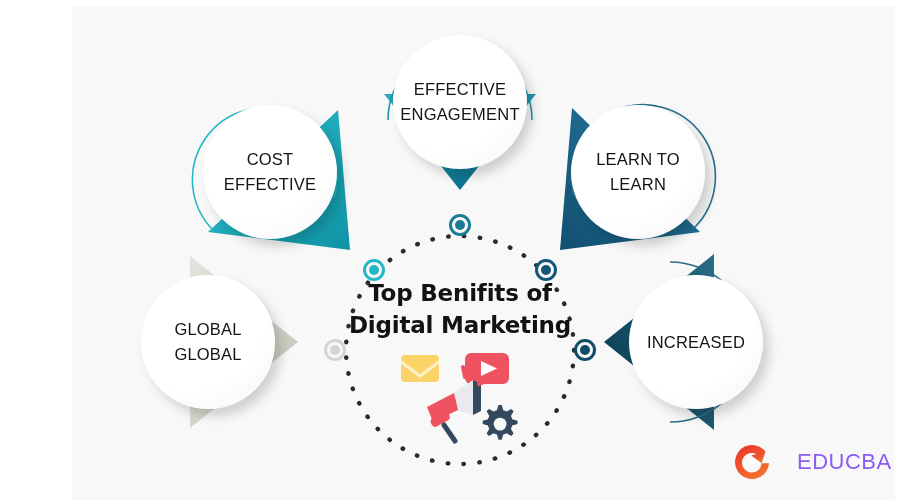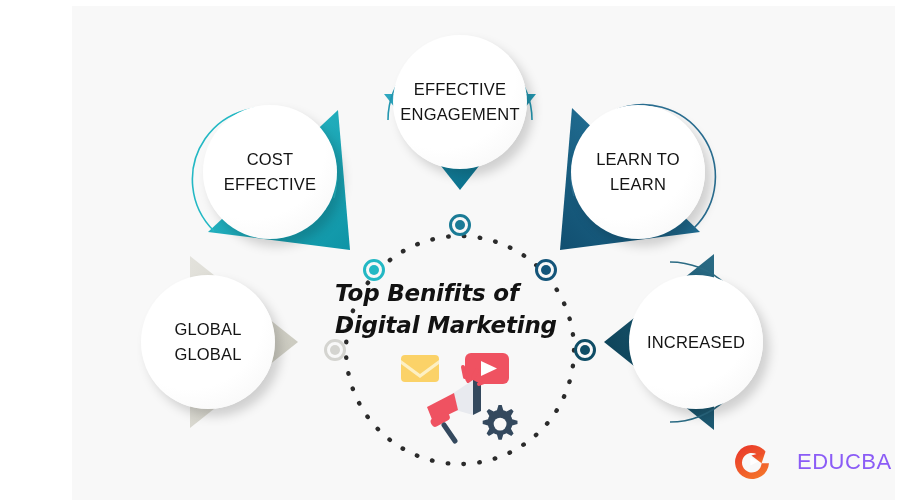--- a/index.html
+++ b/index.html
@@ -41,28 +41,27 @@
   #dotted-ring {
     position: absolute;
     left: 0; top: 0;
     width: 250px; height: 250px;
   }
   #hub-text {
     position: absolute;
     left: 0;
     top: 52px;
     width: 250px;
-    text-align: left;
+    text-align: center;
     color: #121212;
     font-family: "DejaVu Sans", sans-serif;
     font-size: 23px;
     font-weight: bold;
     line-height: 32px;
     letter-spacing: -0.2px;
-    font-style: italic;
   }
   #hub-text .l1 { display:block; }
   #hub-text .l2 { display:block; }
 
   #hub-icons {
     position: absolute;
     left: 62px;
     top: 128px;
     width: 126px;
     height: 92px;

